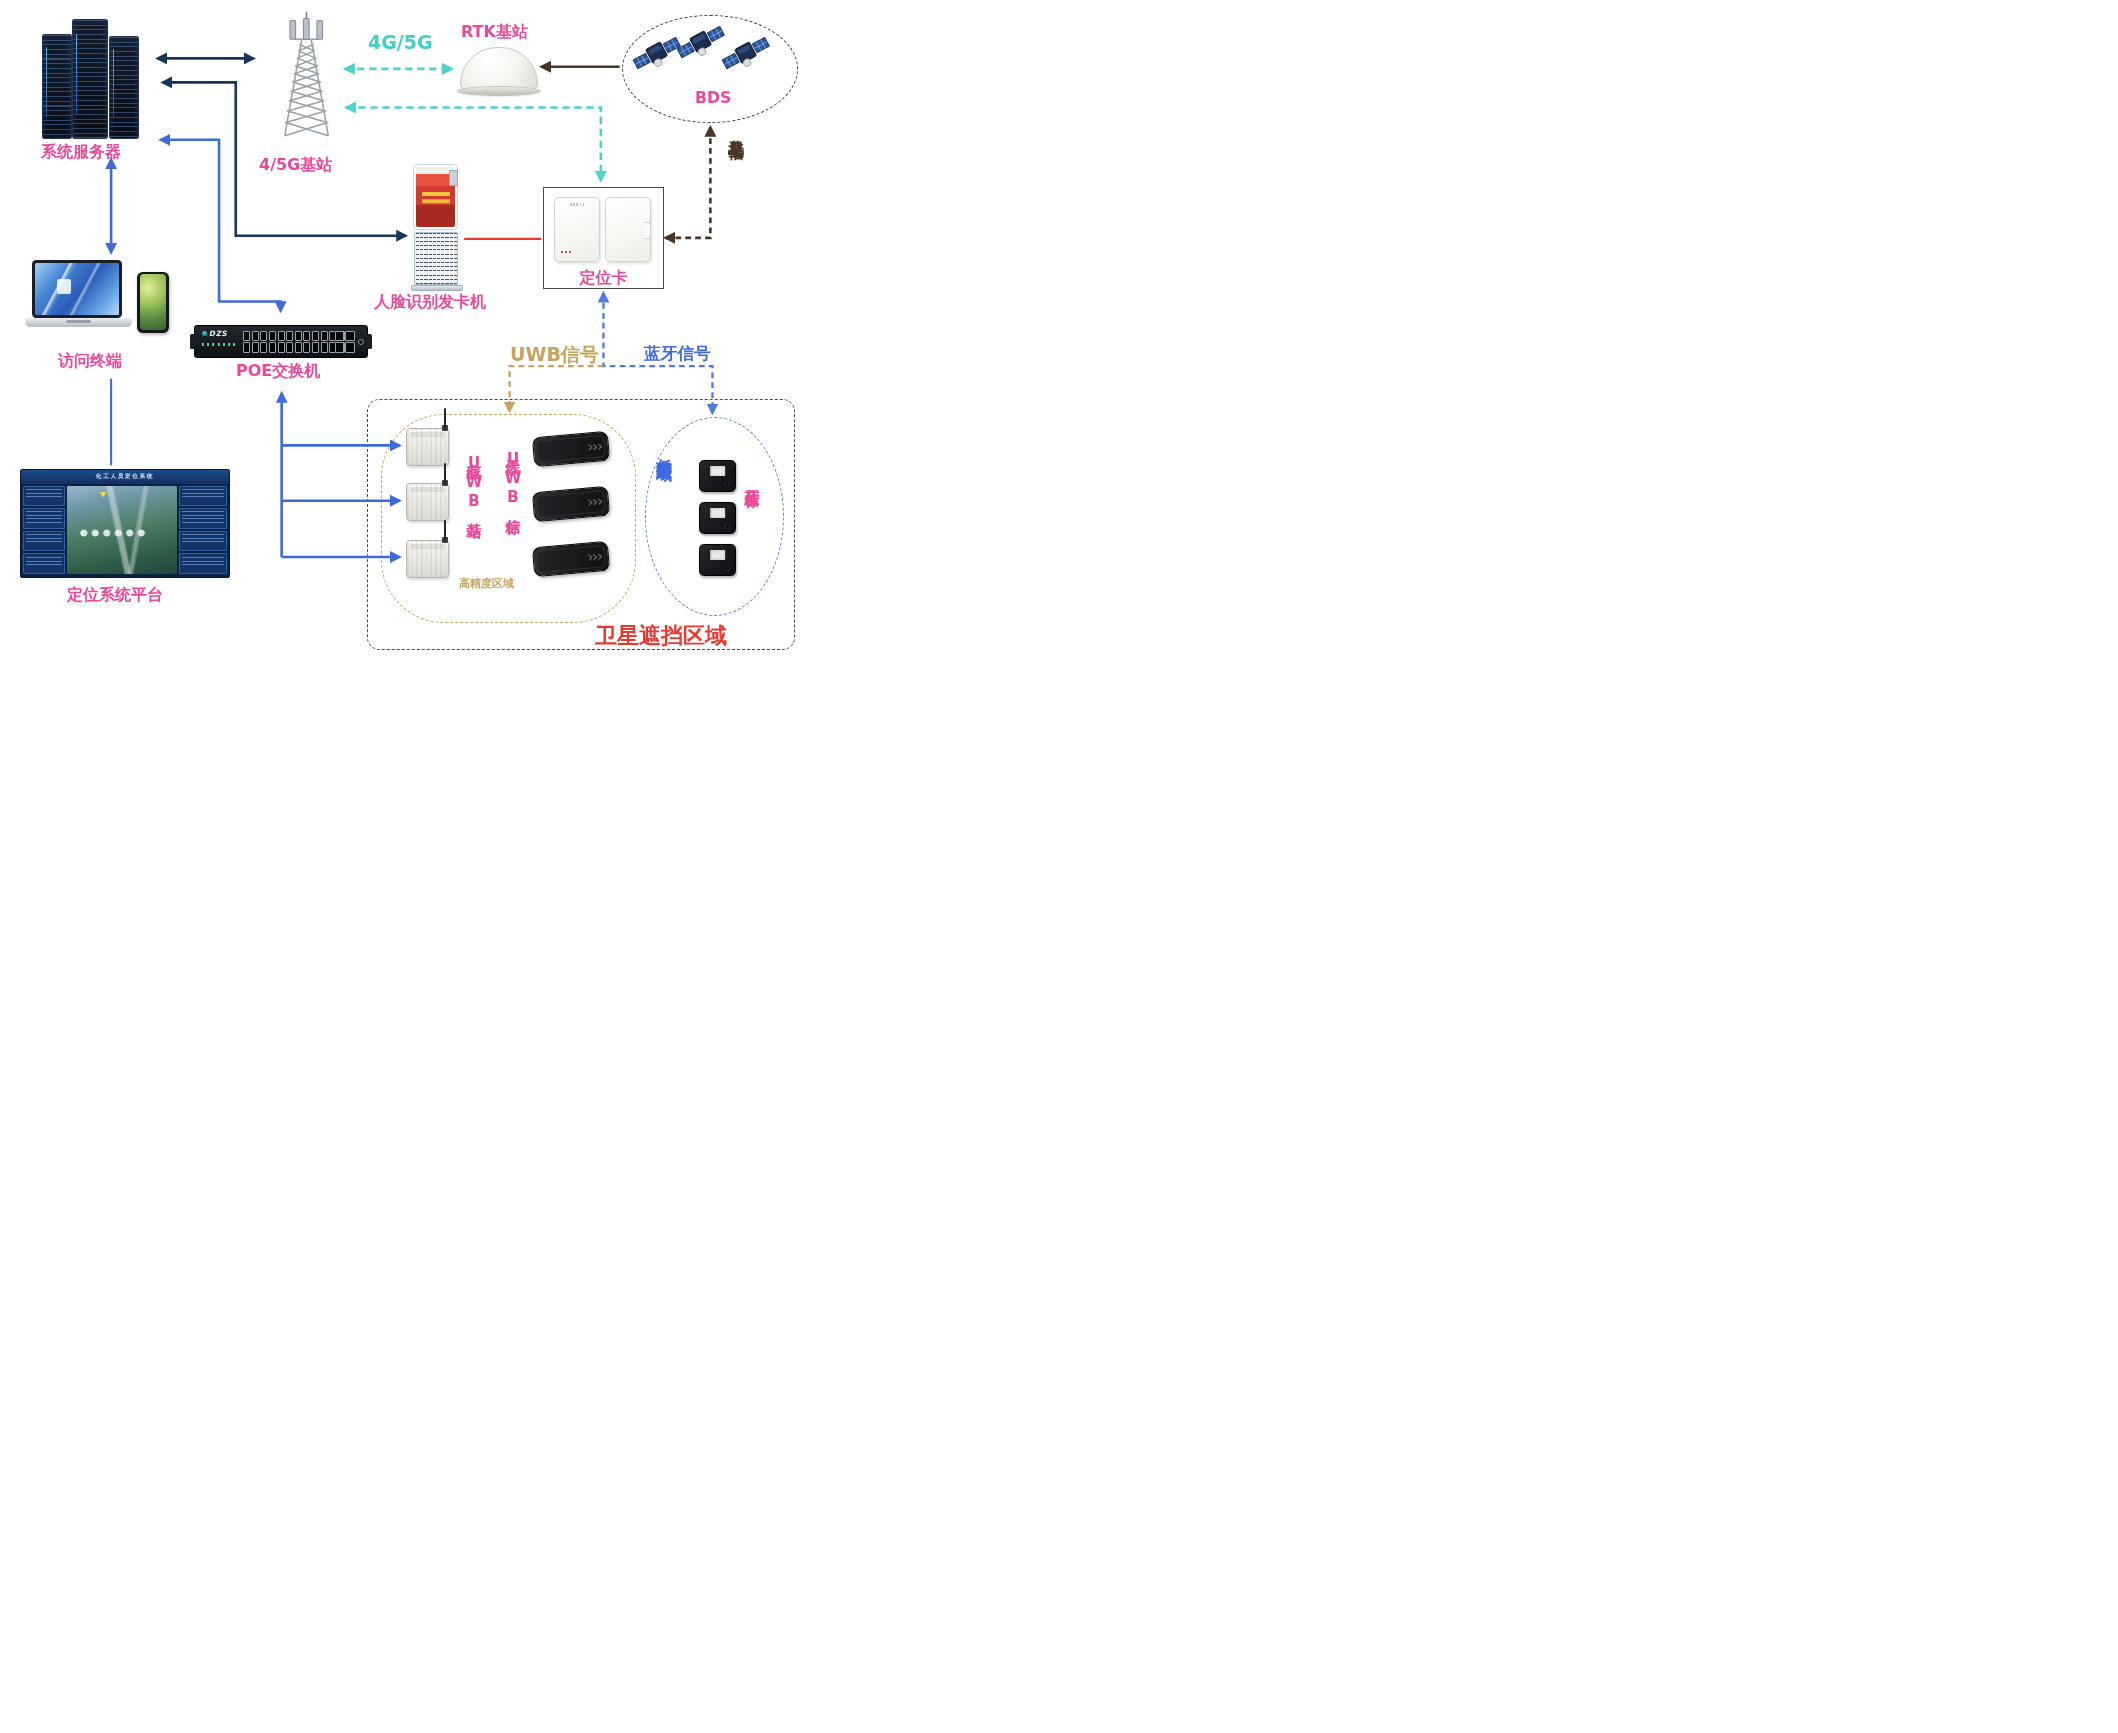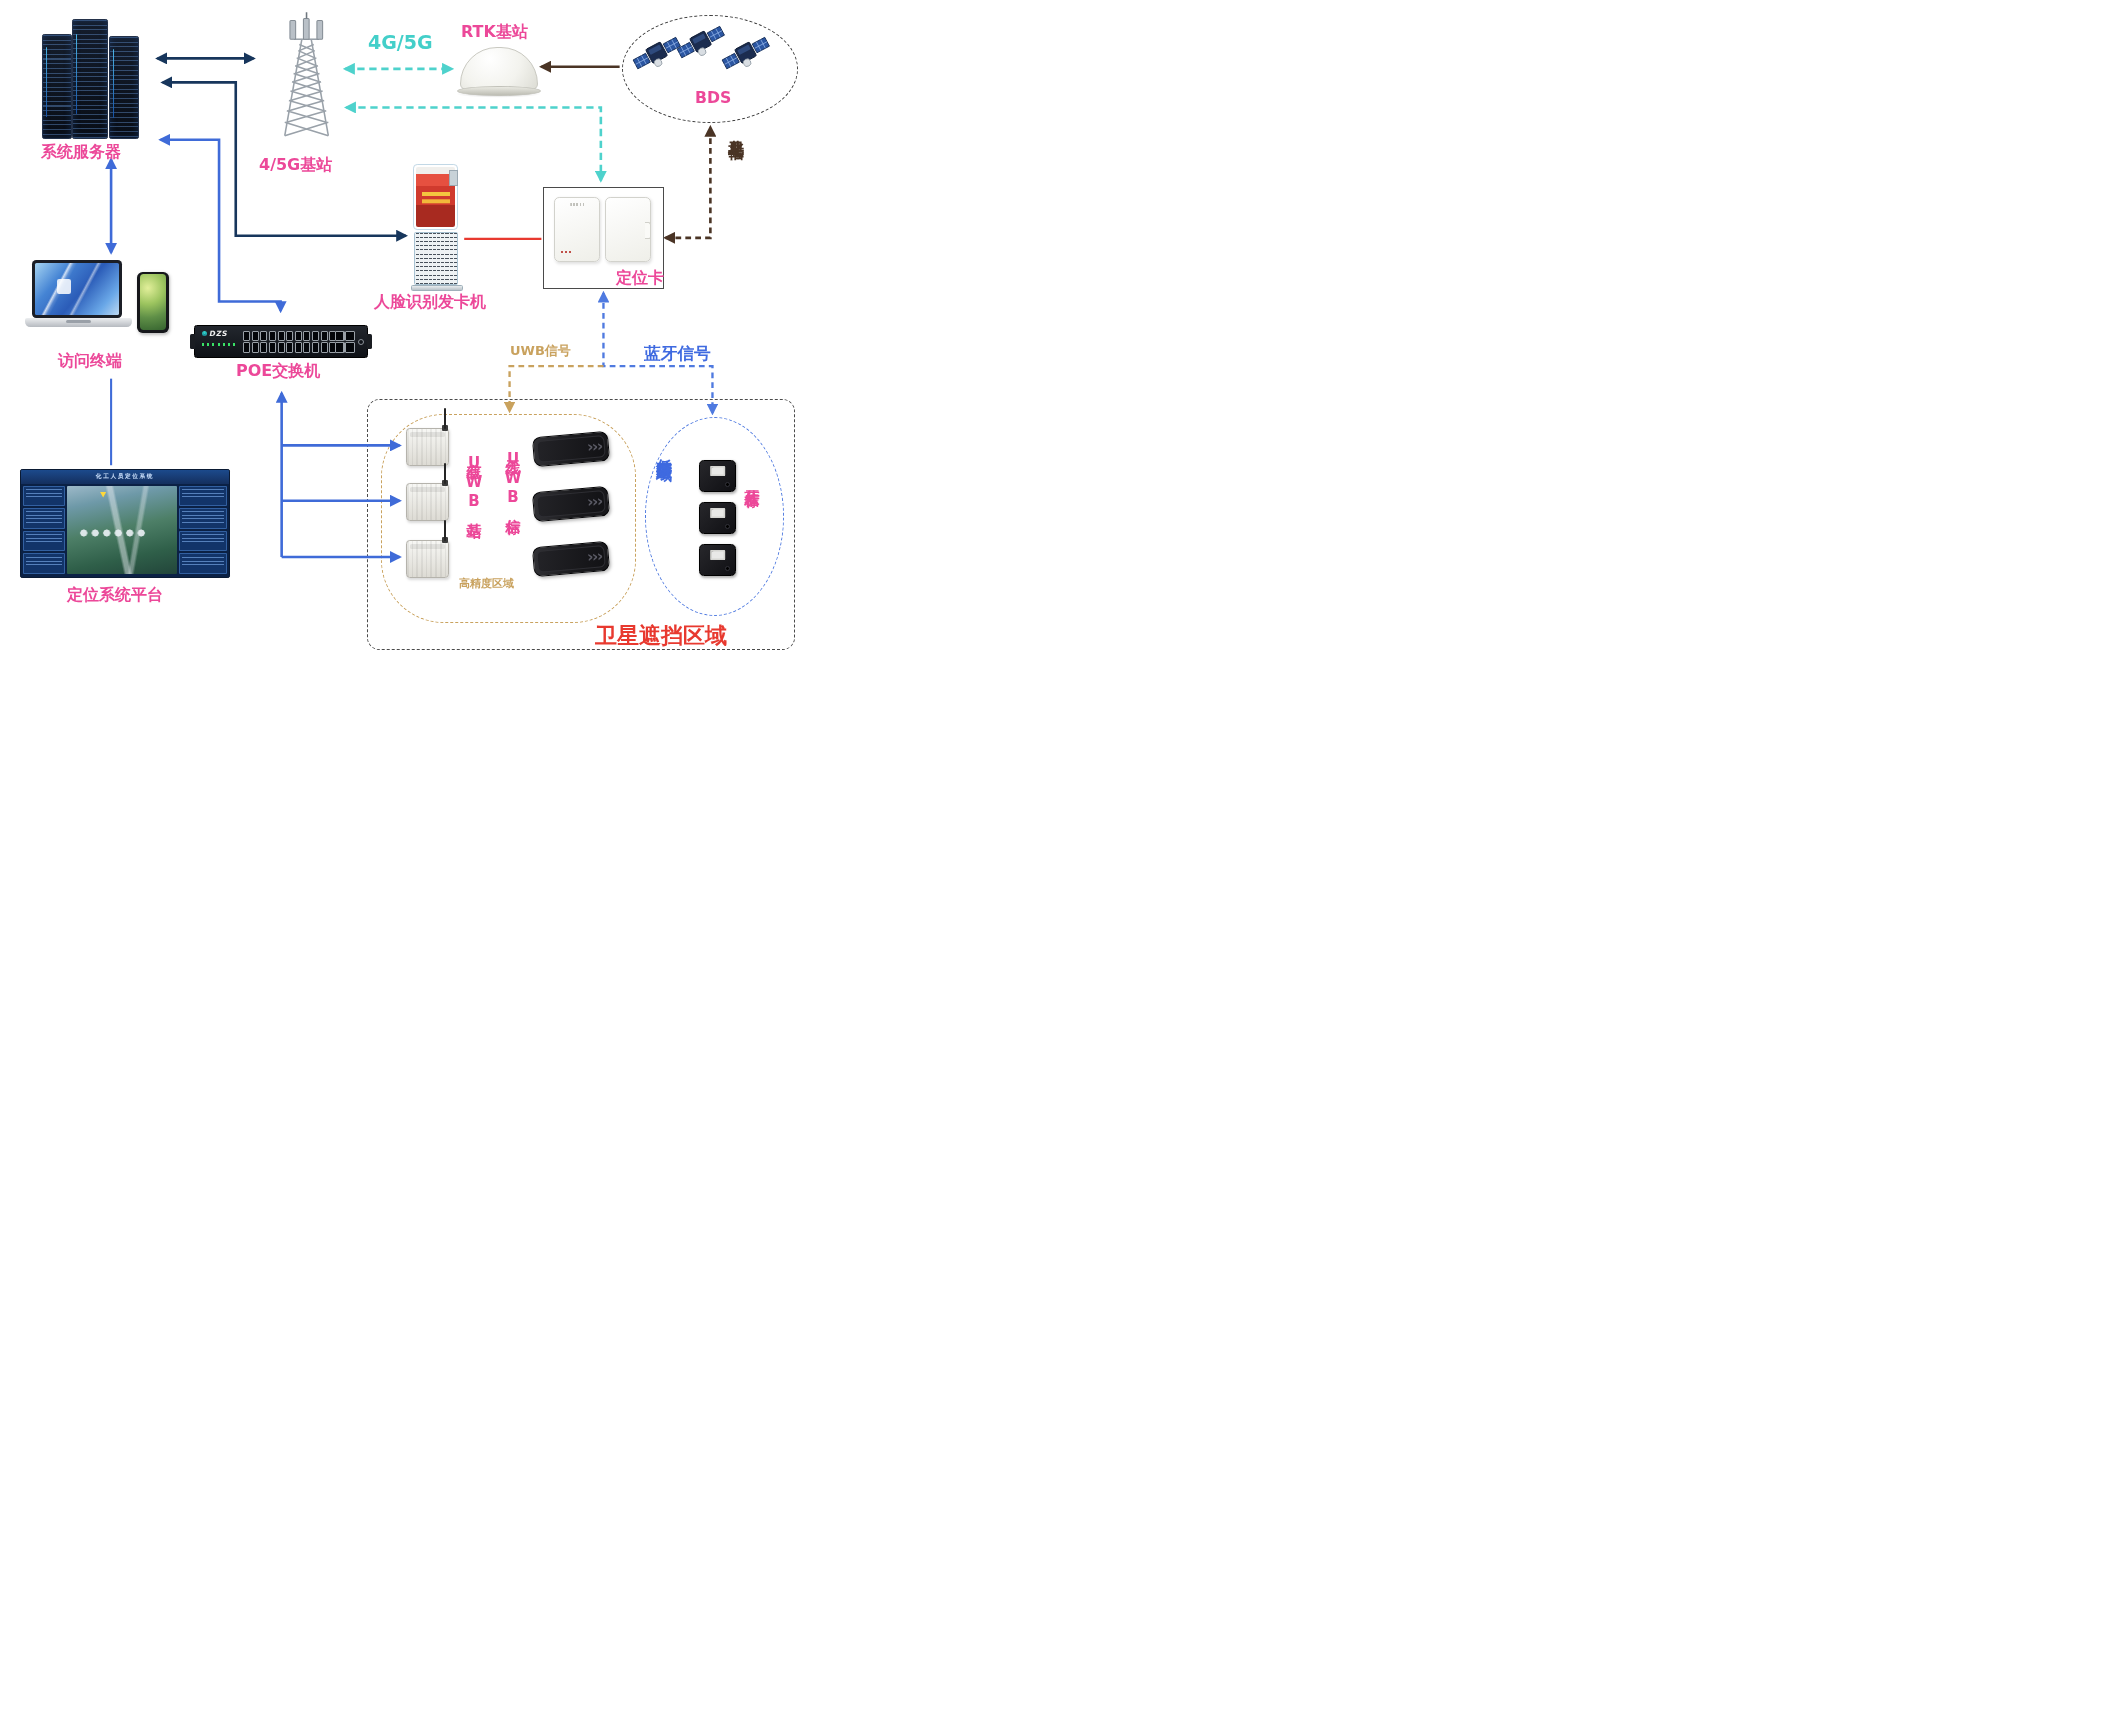--- a/index.html
+++ b/index.html
@@ -245,21 +245,21 @@
       </div>
     <div class="kiosk-body"></div>
     <div class="kiosk-slot"></div>
     <div class="kiosk-base"></div>
   </div>
   <div class="lbl" style="left:374px;top:292px;">人脸识别发卡机</div>
 
   <div class="node tag-box"></div>
   <div class="node card card1"></div>
   <div class="node card card2"></div>
-  <div class="lbl" style="left:543px;top:268px;width:121px;text-align:right;">定位卡</div>
+  <div class="lbl" style="left:543px;top:268px;width:121px;text-align:center;">定位卡</div>
 
   <div class="node laptop">
     <div class="lap-screen">
         <div class="lap-wall"></div>
       </div>
     <div class="lap-base"></div>
     <div class="phone">
         <div class="phone-screen"></div>
       </div>
   </div>
@@ -321,21 +321,21 @@
       </div>
     <div class="dash-col dash-right">
       <div class="pbox"></div>
         <div class="pbox"></div>
         <div class="pbox"></div>
         <div class="pbox"></div>
     </div>
   </div>
   <div class="lbl" style="left:67px;top:585px;">定位系统平台</div>
 
-  <div class="lbl c-tan" style="left:510px;top:342px;font-size:13px;text-align:center;">UWB信号</div>
+  <div class="lbl c-tan" style="left:510px;top:342px;font-size:19px;text-align:center;">UWB信号</div>
   <div class="lbl c-blue" style="left:620px;top:342px;font-size:16.7px;margin-left:24px;">蓝牙信号</div>
 
   <div class="uwb-st node" style="left:406px;top:428px;">
       <div class="ant-base"></div>
       <div class="ant"></div>
     </div>
   <div class="uwb-st node" style="left:406px;top:483px;">
       <div class="ant-base"></div>
       <div class="ant"></div>
     </div>

